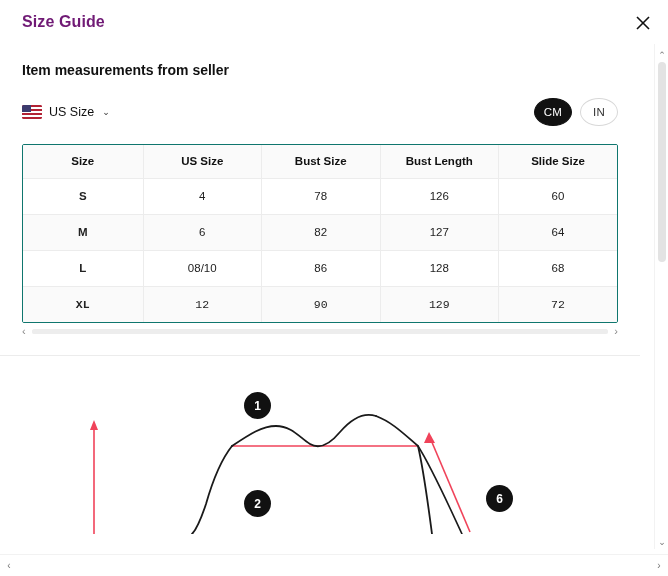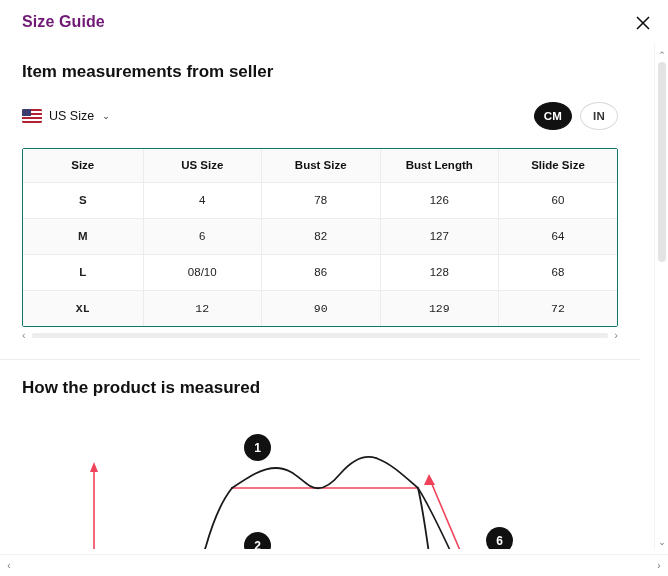--- a/index.html
+++ b/index.html
@@ -61,21 +61,21 @@
     height: 505px;
     overflow: hidden;
     background: #ffffff;
   }
 
   .section {
     padding: 0 22px;
   }
 
   .section-title {
-    font-size: 17px;
+    font-size: 14px;
     font-weight: bold;
     color: #111111;
     margin: 18px 0 0 0;
   }
 
   
   .controls-row {
     display: flex;
     align-items: center;
     justify-content: space-between;
@@ -129,21 +129,21 @@
     gap: 8px;
   }
   .unit-btn {
     width: 38px;
     height: 28px;
     border-radius: 50%;
     border: 1px solid #d8d8d8;
     background: #ffffff;
     color: #333333;
     font-size: 11.5px;
-    font-weight: bold;
+    font-weight: normal;
     display: flex;
     align-items: center;
     justify-content: center;
     cursor: pointer;
     letter-spacing: 0.3px;
   }
   .unit-btn.active {
     background: #111111;
     border-color: #111111;
     color: #ffffff;
@@ -396,23 +396,20 @@
     <div class="table-scroll">
       <span class="arrow">‹</span>
       <div class="track">
         <div class="thumb"></div>
       </div>
       <span class="arrow">›</span>
     </div>
 
     <div class="divider"></div>
 
-    <div class="section">
-      <div class="section-title">How the product is measured</div>
-    </div>
 
     <div class="diagram-area">
       <svg width="640" height="170" viewBox="0 0 640 170">
 
         <line x1="94" y1="64" x2="94" y2="170" stroke="#f0435a" stroke-width="1.6"></line>
         <polygon points="94,56 90,66 98,66" fill="#f0435a"></polygon>
 
         <line x1="232" y1="82" x2="418" y2="82" stroke="#f0435a" stroke-width="1.6"></line>
 
         <line x1="431" y1="76" x2="470" y2="168" stroke="#f0435a" stroke-width="1.6"></line>

